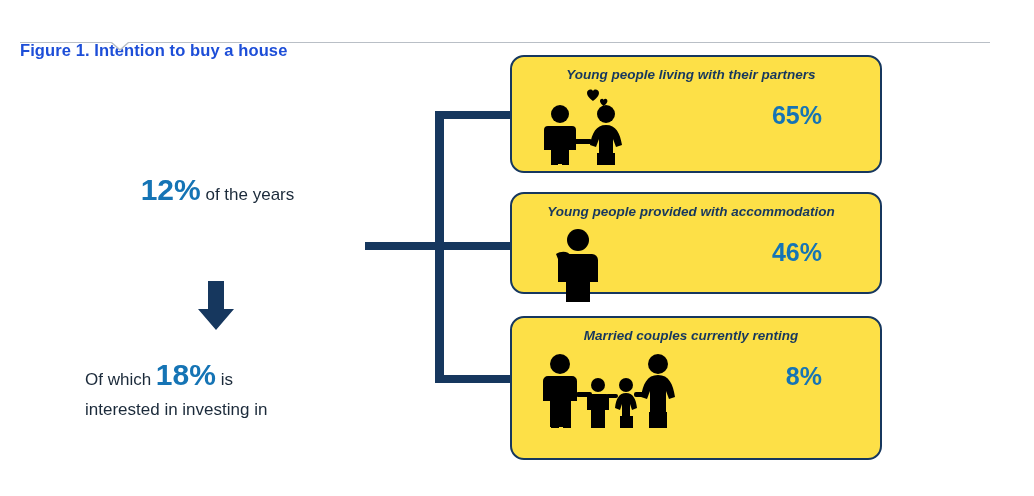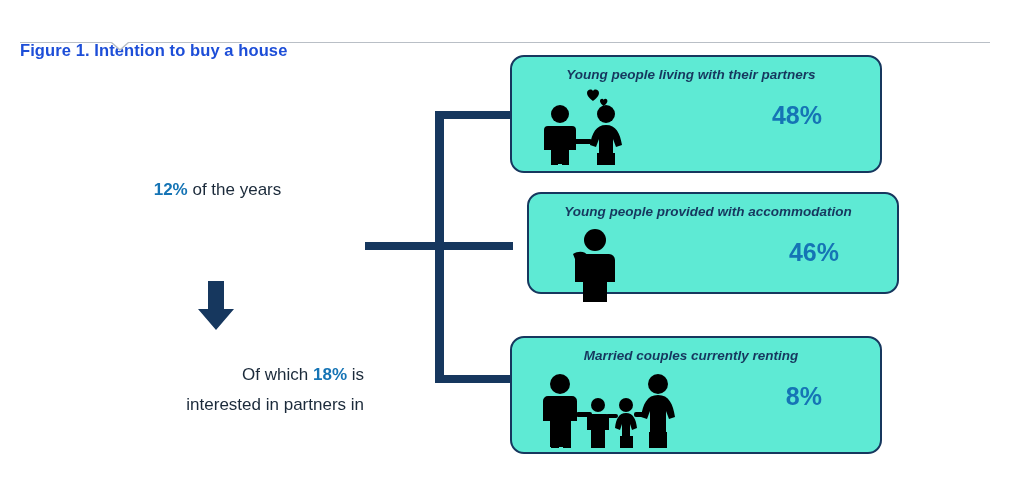--- a/index.html
+++ b/index.html
@@ -68,60 +68,60 @@
     text-align: center;
   }
   .left-line {
     font-size: 17px;
     color: #1b2a3a;
     line-height: 30px;
     white-space: nowrap;
   }
   .pct-big {
     color: #1574b5;
-    font-size: 17px;
+    font-size: 30px;
     font-weight: bold;
   }
   #down-arrow {
     position: absolute;
     left: 196px;
     top: 281px;
     width: 40px;
     height: 50px;
   }
   #second-block {
     position: absolute;
-    left: 99px;
+    left: 85px;
     top: 360px;
     width: 265px;
-    text-align: right;
+    text-align: left;
   }
 
   
   #bracket {
     position: absolute;
     left: 365px;
     top: 95px;
     width: 160px;
     height: 300px;
   }
 
   
   .card {
     position: absolute;
     left: 510px;
     width: 372px;
     border: 2.5px solid #16375e;
     border-radius: 14px;
-    background: #5eead4;
+    background: #fde047;
     box-sizing: border-box;
   }
   #card-1 { top: 55px;  height: 118px; }
-  #card-2 { top: 192px; height: 102px; margin-left: 17px; }
-  #card-3 { top: 336px; height: 118px; }
+  #card-2 { top: 192px; height: 102px; }
+  #card-3 { top: 316px; height: 144px; }
 
   .card-title {
     position: absolute;
     top: 10px;
     left: 0;
     right: 10px;
     text-align: center;
     font-size: 13.5px;
     font-style: italic;
     font-weight: bold;
@@ -160,21 +160,21 @@
   <div id="down-arrow">
     <svg width="40" height="50" viewBox="0 0 40 50" xmlns="http://www.w3.org/2000/svg">
       <polygon points="12,0 28,0 28,28 38,28 20,49 2,28 12,28" fill="#16375e"></polygon>
     </svg>
   </div>
 
   <div id="second-block">
     <div class="left-line">
       <span>Of which </span><span class="pct-big">18%</span><span> is</span>
     </div>
-    <div class="left-line">interested in partners in</div>
+    <div class="left-line">interested in investing in</div>
   </div>
 
   <div id="bracket">
     <svg width="160" height="300" viewBox="0 0 160 300" xmlns="http://www.w3.org/2000/svg">
 
       <rect x="0" y="147" width="78" height="8" fill="#16375e"></rect>
 
       <rect x="70" y="16" width="9" height="272" fill="#16375e"></rect>
 
       <rect x="70" y="16" width="78" height="8" fill="#16375e"></rect>
@@ -199,21 +199,21 @@
 
           <circle cx="72" cy="27" r="9"></circle>
           <path d="M72 38 c10 0 14 8 16 20 l-6 2 l-3 -8 v26 h-14 v-26 l-3 8 l-6 -2 c2 -12 6 -20 16 -20 z"></path>
           <rect x="63" y="66" width="7" height="12"></rect>
           <rect x="74" y="66" width="7" height="12"></rect>
 
           <rect x="40" y="52" width="18" height="5" rx="2"></rect>
         </g>
       </svg>
     </div>
-    <div class="card-pct">48%</div>
+    <div class="card-pct">65%</div>
   </div>
 
   <div class="card" id="card-2">
     <div class="card-title">Young people provided with accommodation</div>
     <div class="card-icon">
       <svg width="120" height="78" viewBox="0 0 120 78" xmlns="http://www.w3.org/2000/svg">
         <g fill="#000000">
           <circle cx="44" cy="16" r="11"></circle>
 
           <path d="M22 30 c6 -4 14 -3 16 4 l4 12 l-12 4 l-8 -20 z"></path>

